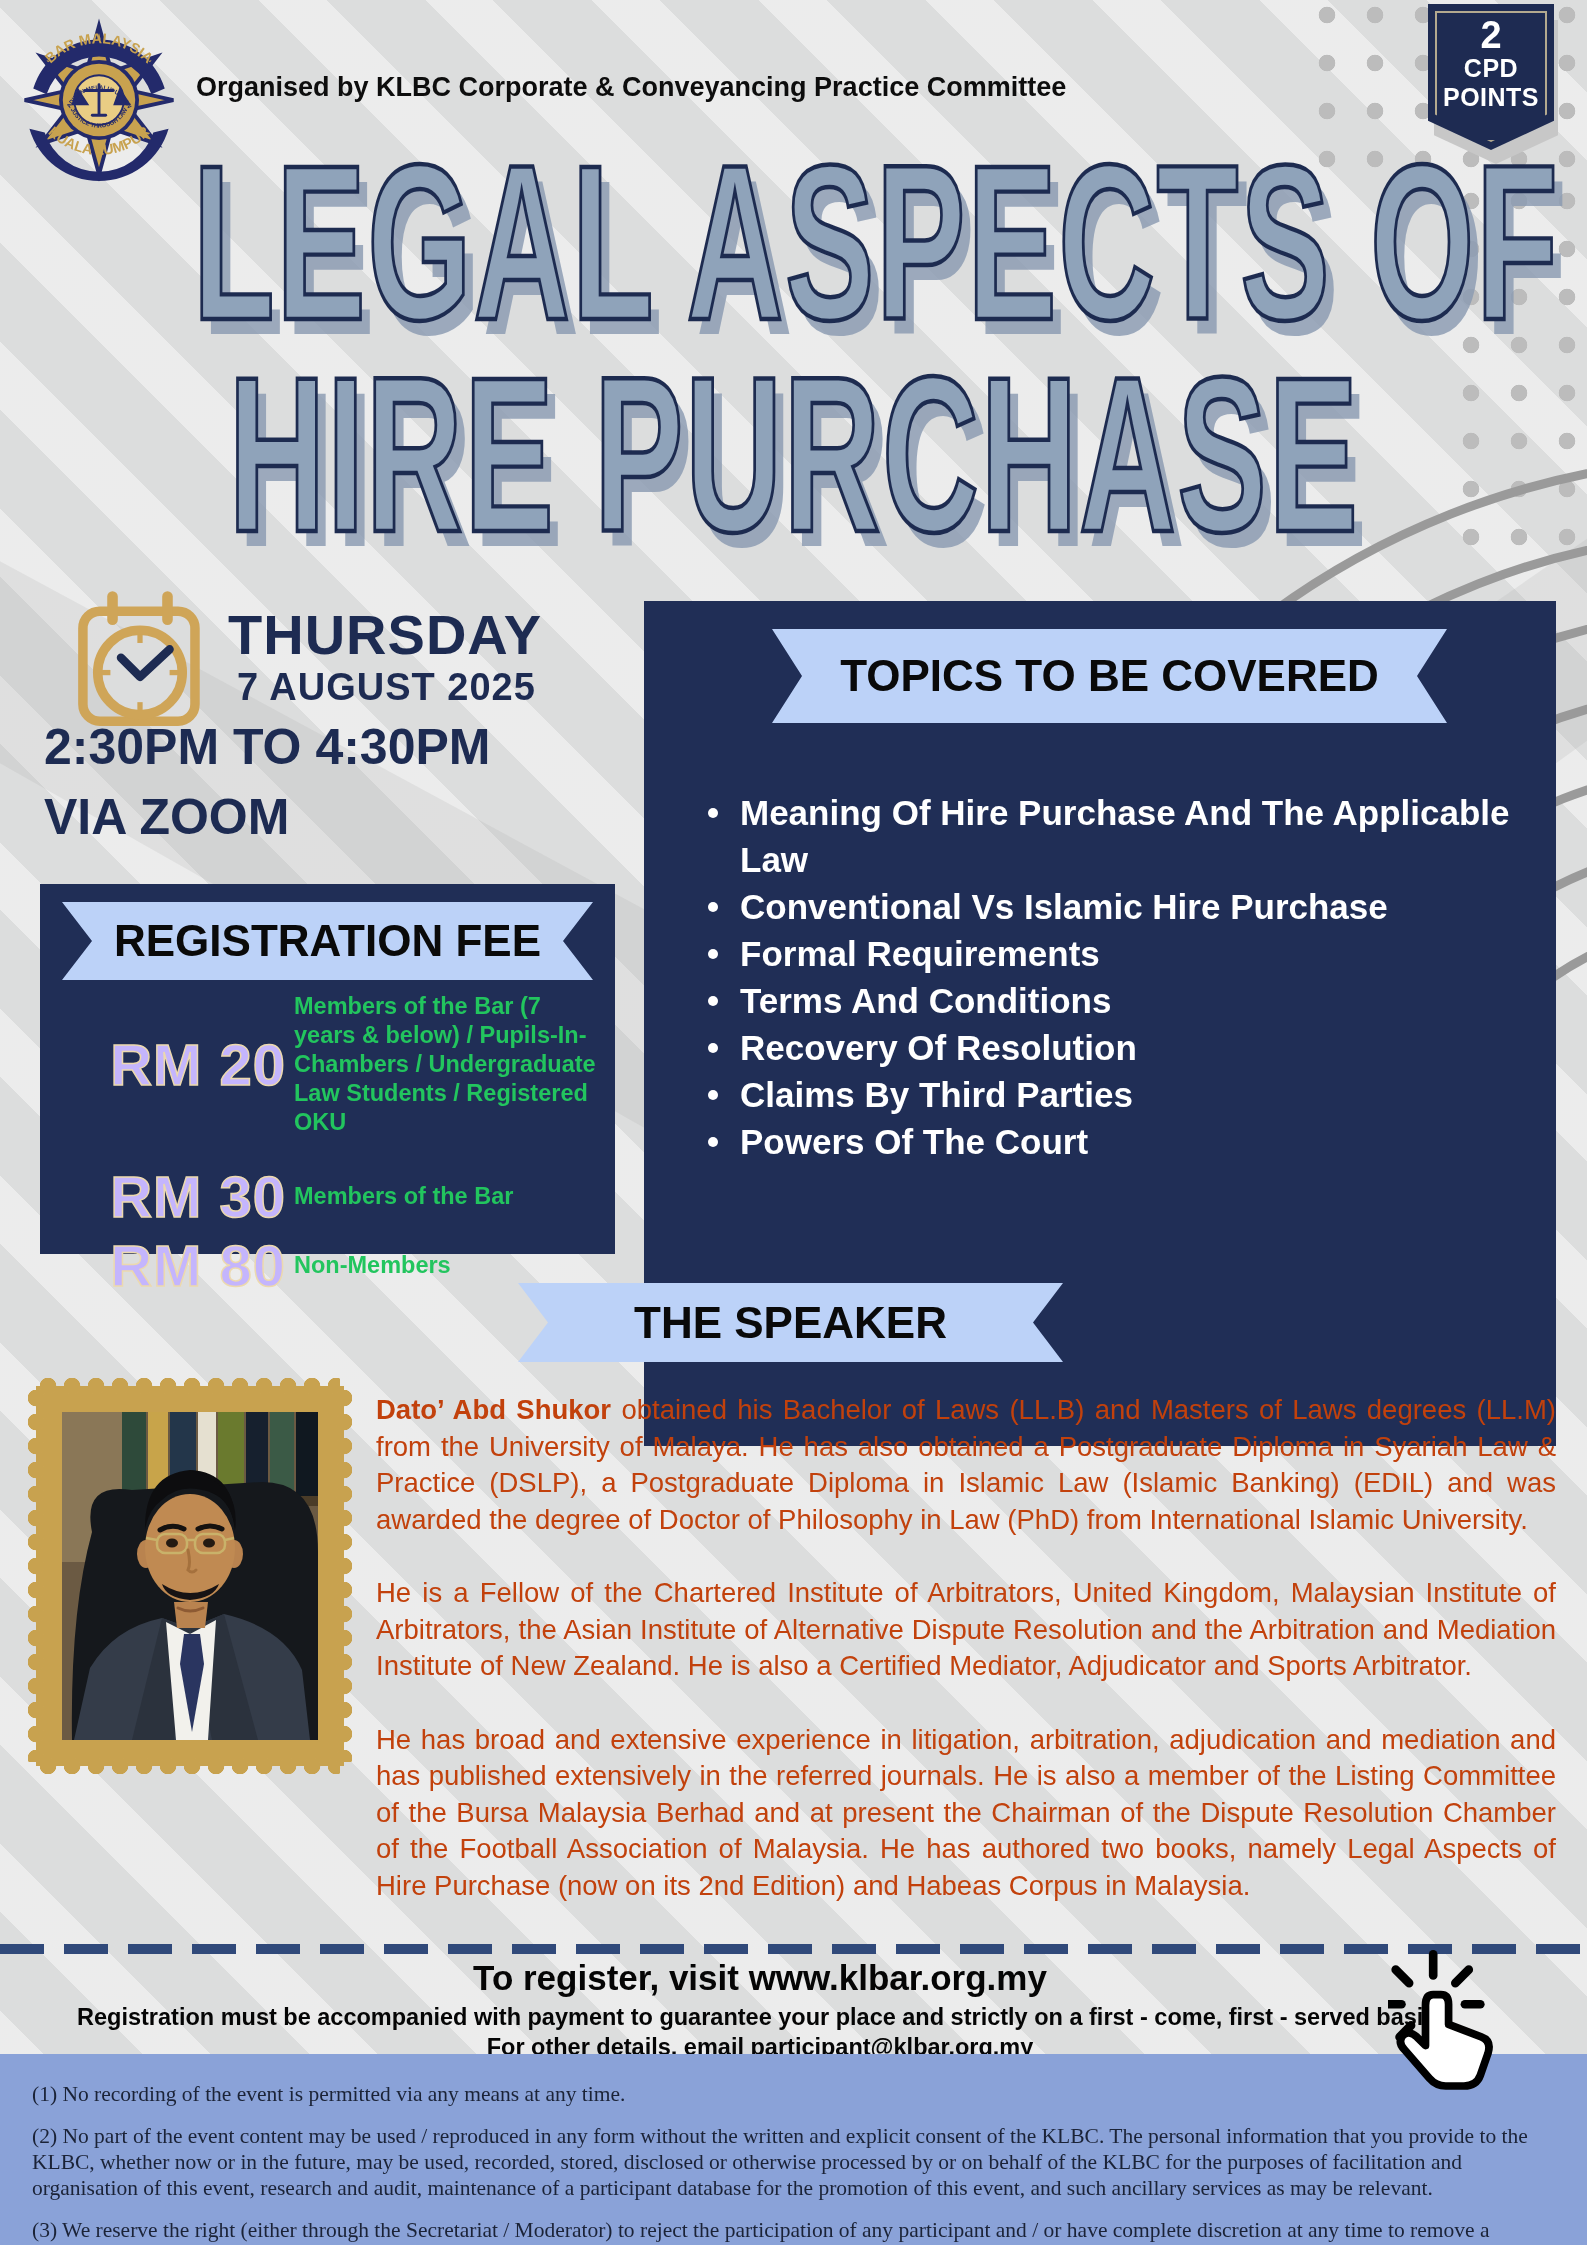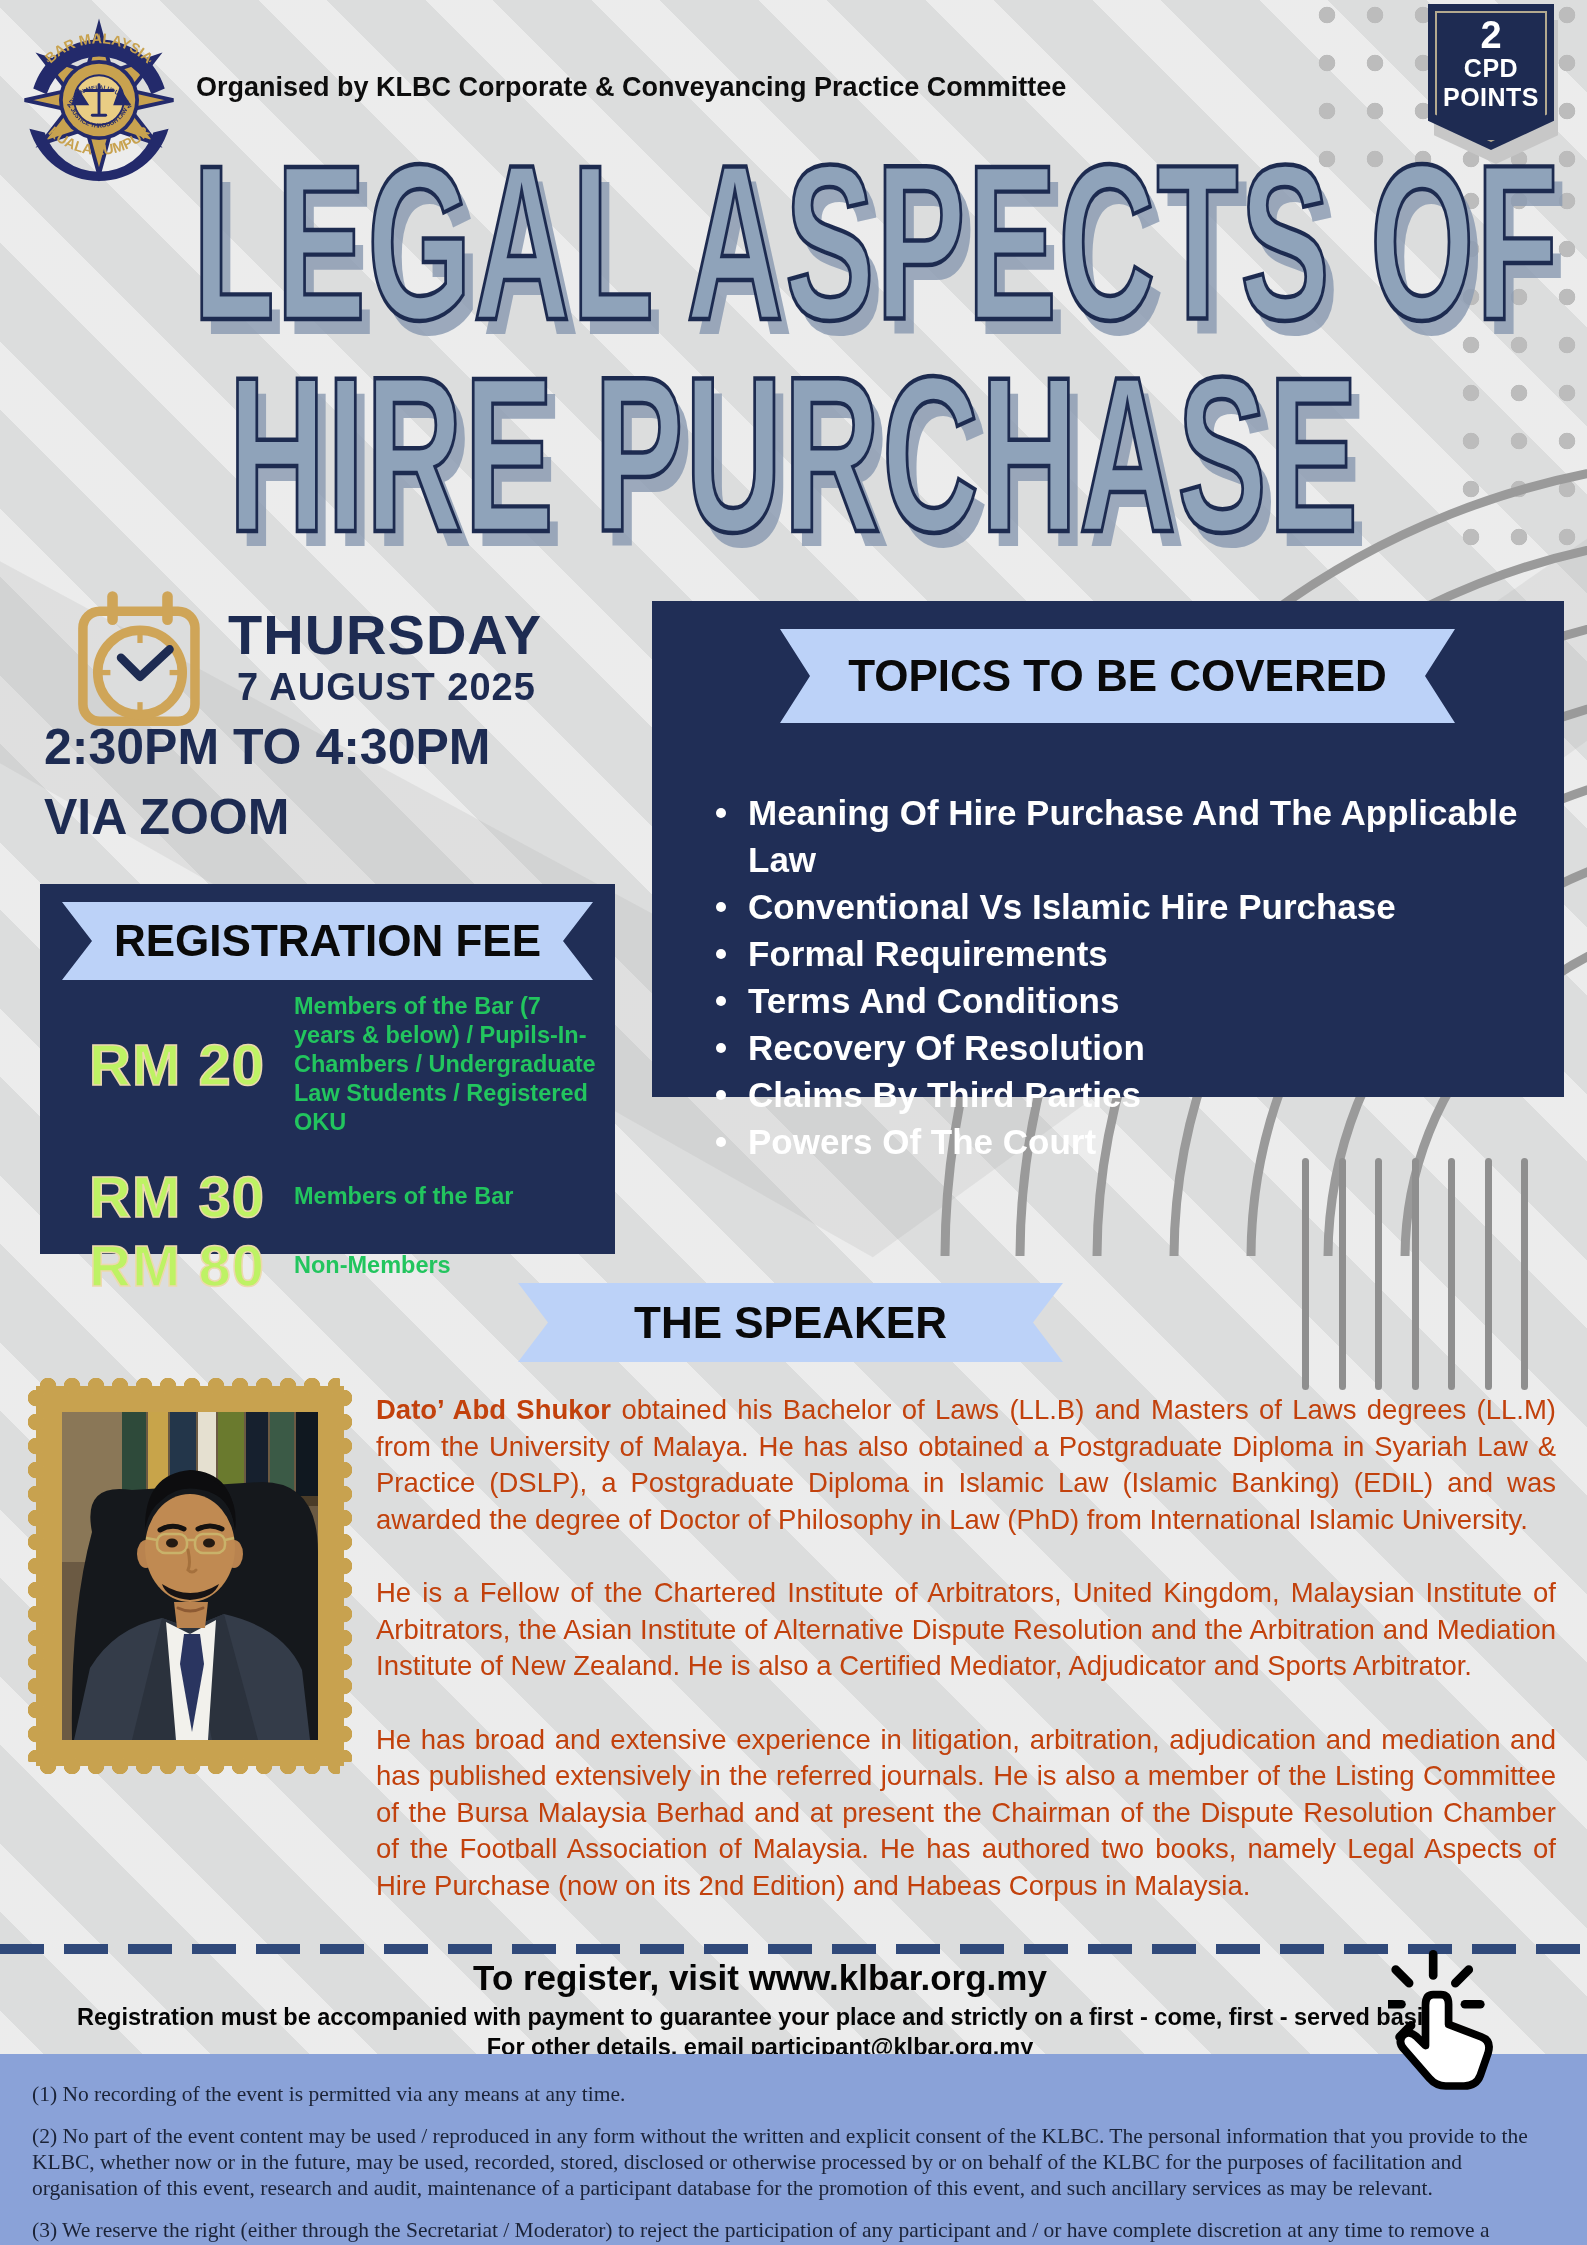--- a/index.html
+++ b/index.html
@@ -53,36 +53,36 @@
   
   .schedule{position:absolute;left:0;top:580px;width:640px;z-index:2;color:#1d2b52;}
   .cal-icon{position:absolute;left:66px;top:8px;width:148px;height:148px;}
   .sch-day{position:absolute;left:228px;top:22px;font-size:56px;font-weight:bold;letter-spacing:1px;}
   .sch-date{position:absolute;left:237px;top:86px;font-size:38px;font-weight:bold;letter-spacing:1px;}
   .sch-time{position:absolute;left:44px;top:138px;font-size:50px;font-weight:bold;}
   .sch-mode{position:absolute;left:44px;top:208px;font-size:50px;font-weight:bold;}
   
   .navy-box{position:absolute;background:#202e56;z-index:2;}
   .reg-box{left:40px;top:884px;width:575px;height:370px;}
-  .topics-box{left:644px;top:601px;width:912px;height:496px;margin-left:8px;}
+  .topics-box{left:644px;top:601px;width:912px;height:845px;}
   .ribbon{
     position:absolute;background:#bcd2f8;color:#0a0a0a;
     display:flex;align-items:center;justify-content:center;
     font-weight:bold;white-space:nowrap;
     clip-path:polygon(0% 0%,100% 0%,calc(100% - 30px) 50%,100% 100%,0% 100%,30px 50%);
   }
   .ribbon-reg{left:22px;top:18px;width:531px;height:78px;font-size:44px;letter-spacing:0px;}
   .ribbon-topics{left:128px;top:28px;width:675px;height:94px;font-size:44px;}
   .ribbon-speaker{left:518px;top:1283px;width:545px;height:79px;font-size:44px;z-index:2;}
   
   .fees{position:absolute;left:28px;top:108px;right:18px;}
   .fee-row{display:flex;align-items:center;margin-bottom:18px;}
   .fee-price{
-    width:218px;flex:0 0 218px;text-align:center;
-    font-size:58px;font-weight:bold;color:#bef264;-webkit-text-stroke:1.5px #ecd9ae;letter-spacing:1px;
+    width:218px;flex:0 0 218px;text-align:right;
+    font-size:58px;font-weight:bold;color:#c4b5fd;-webkit-text-stroke:1.5px #ecd9ae;letter-spacing:1px;
   }
   .fee-desc{flex:1;color:#22c55e;font-weight:bold;font-size:23.5px;line-height:29px;padding-left:8px;}
   .fee-row.r2{margin-top:26px;margin-bottom:2px;}
   
   .topic-list{position:absolute;left:54px;top:188px;right:40px;list-style:none;margin:0;padding:0;}
   .topic-list li{
     position:relative;color:#fff;font-weight:bold;font-size:35px;line-height:47px;
     padding-left:42px;margin:0;
   }
   .topic-list li::before{

